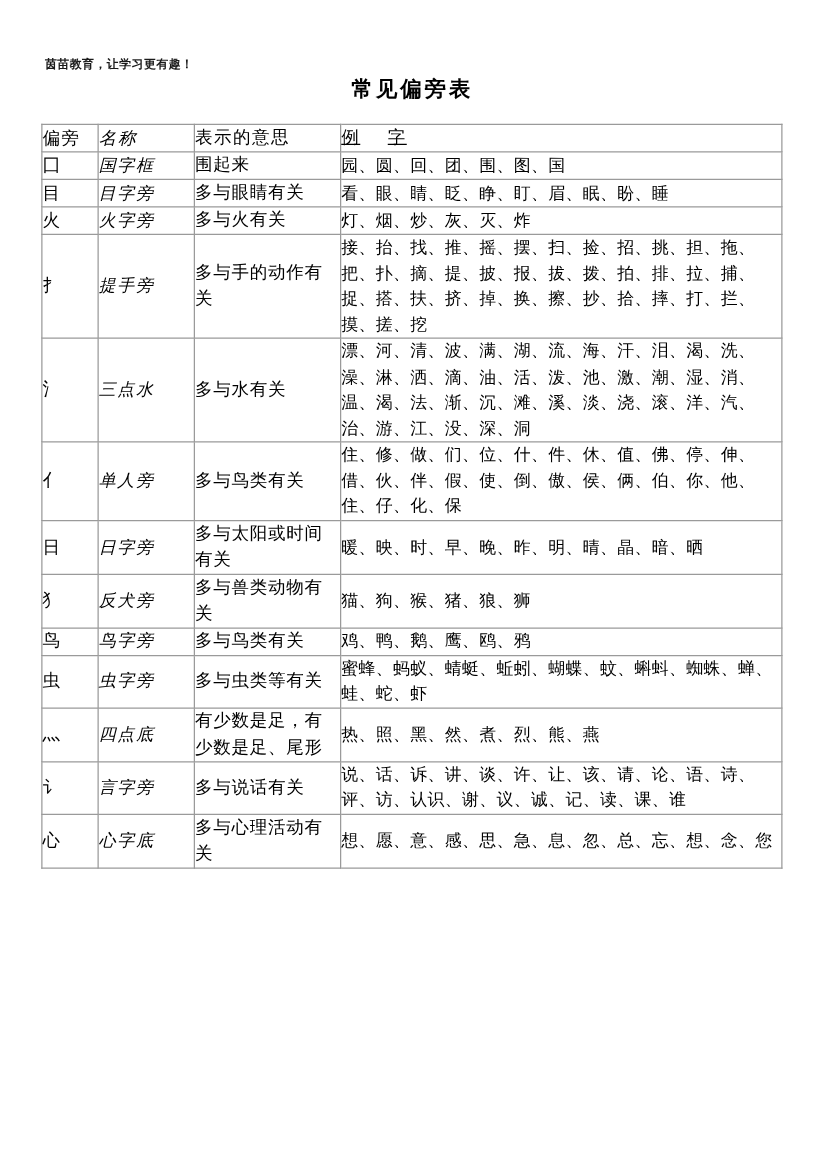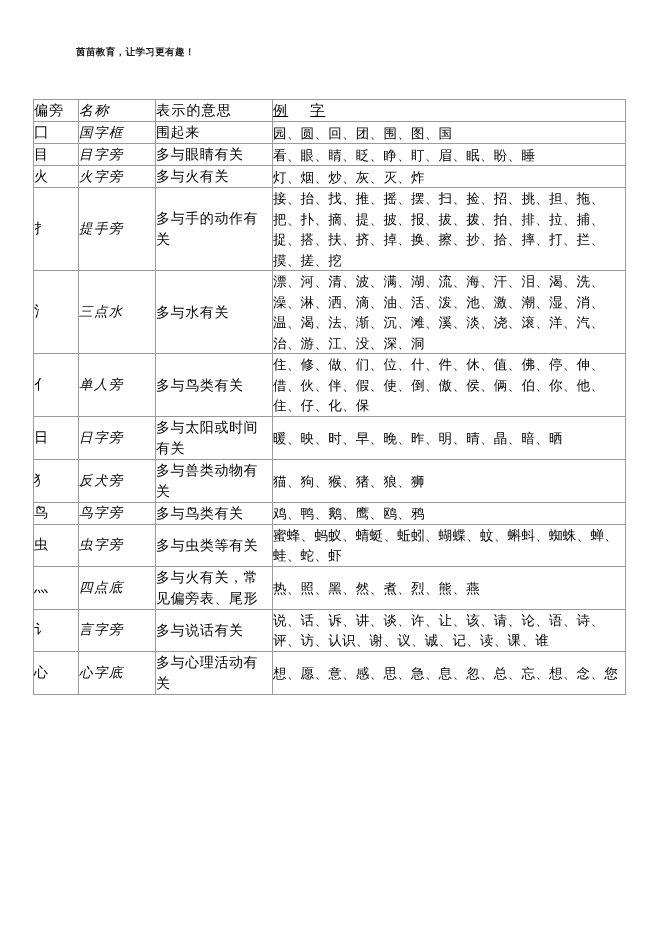--- a/index.html
+++ b/index.html
@@ -24,21 +24,20 @@
   .brand-header {
     position: absolute;
     left: 36px;
     top: 47px;
     font-size: 9.5px;
     font-weight: bold;
     letter-spacing: 0.4px;
     color: #1a1a1a;
     line-height: 1;
     white-space: nowrap;
-    margin-left: 40px;
   }
   .doc-title {
     position: absolute;
     left: 0;
     right: 0;
     top: 62px;
     text-align: center;
     font-size: 17px;
     font-weight: bold;
     letter-spacing: 2.5px;
@@ -106,20 +105,21 @@
   thead .cell-examples { letter-spacing: 1.2px; text-decoration: underline; }
   .hdr-examples-gap { display: inline-block; width: 22px; }
 </style>
 </head>
 <body>
 
 <div class="page">
 
   <div class="brand-header">茵苗教育，让学习更有趣！</div>
 
+  <div class="doc-title">常见偏旁表</div>
 
   <div class="table-wrap">
     <table class="radicals">
       <colgroup>
         <col class="c1">
           <col class="c2">
           <col class="c3">
           <col class="c4">
       </colgroup>
       <thead>
@@ -189,21 +189,21 @@
           </tr>
           <tr>
             <td class="cell-radical">虫</td>
             <td class="cell-name">虫字旁</td>
             <td class="cell-meaning">多与虫类等有关</td>
             <td class="cell-examples">蜜蜂、蚂蚁、蜻蜓、蚯蚓、蝴蝶、蚊、蝌蚪、蜘蛛、蝉、蛙、蛇、虾</td>
           </tr>
           <tr>
             <td class="cell-radical">灬</td>
             <td class="cell-name">四点底</td>
-            <td class="cell-meaning">多与火有关，常见偏旁表、尾形</td>
+            <td class="cell-meaning">有少数是足，有少数是足、尾形</td>
             <td class="cell-examples">热、照、黑、然、煮、烈、熊、燕</td>
           </tr>
           <tr>
             <td class="cell-radical">讠</td>
             <td class="cell-name">言字旁</td>
             <td class="cell-meaning">多与说话有关</td>
             <td class="cell-examples">说、话、诉、讲、谈、许、让、该、请、论、语、诗、评、访、认识、谢、议、诚、记、读、课、谁</td>
           </tr>
           <tr>
             <td class="cell-radical">心</td>

